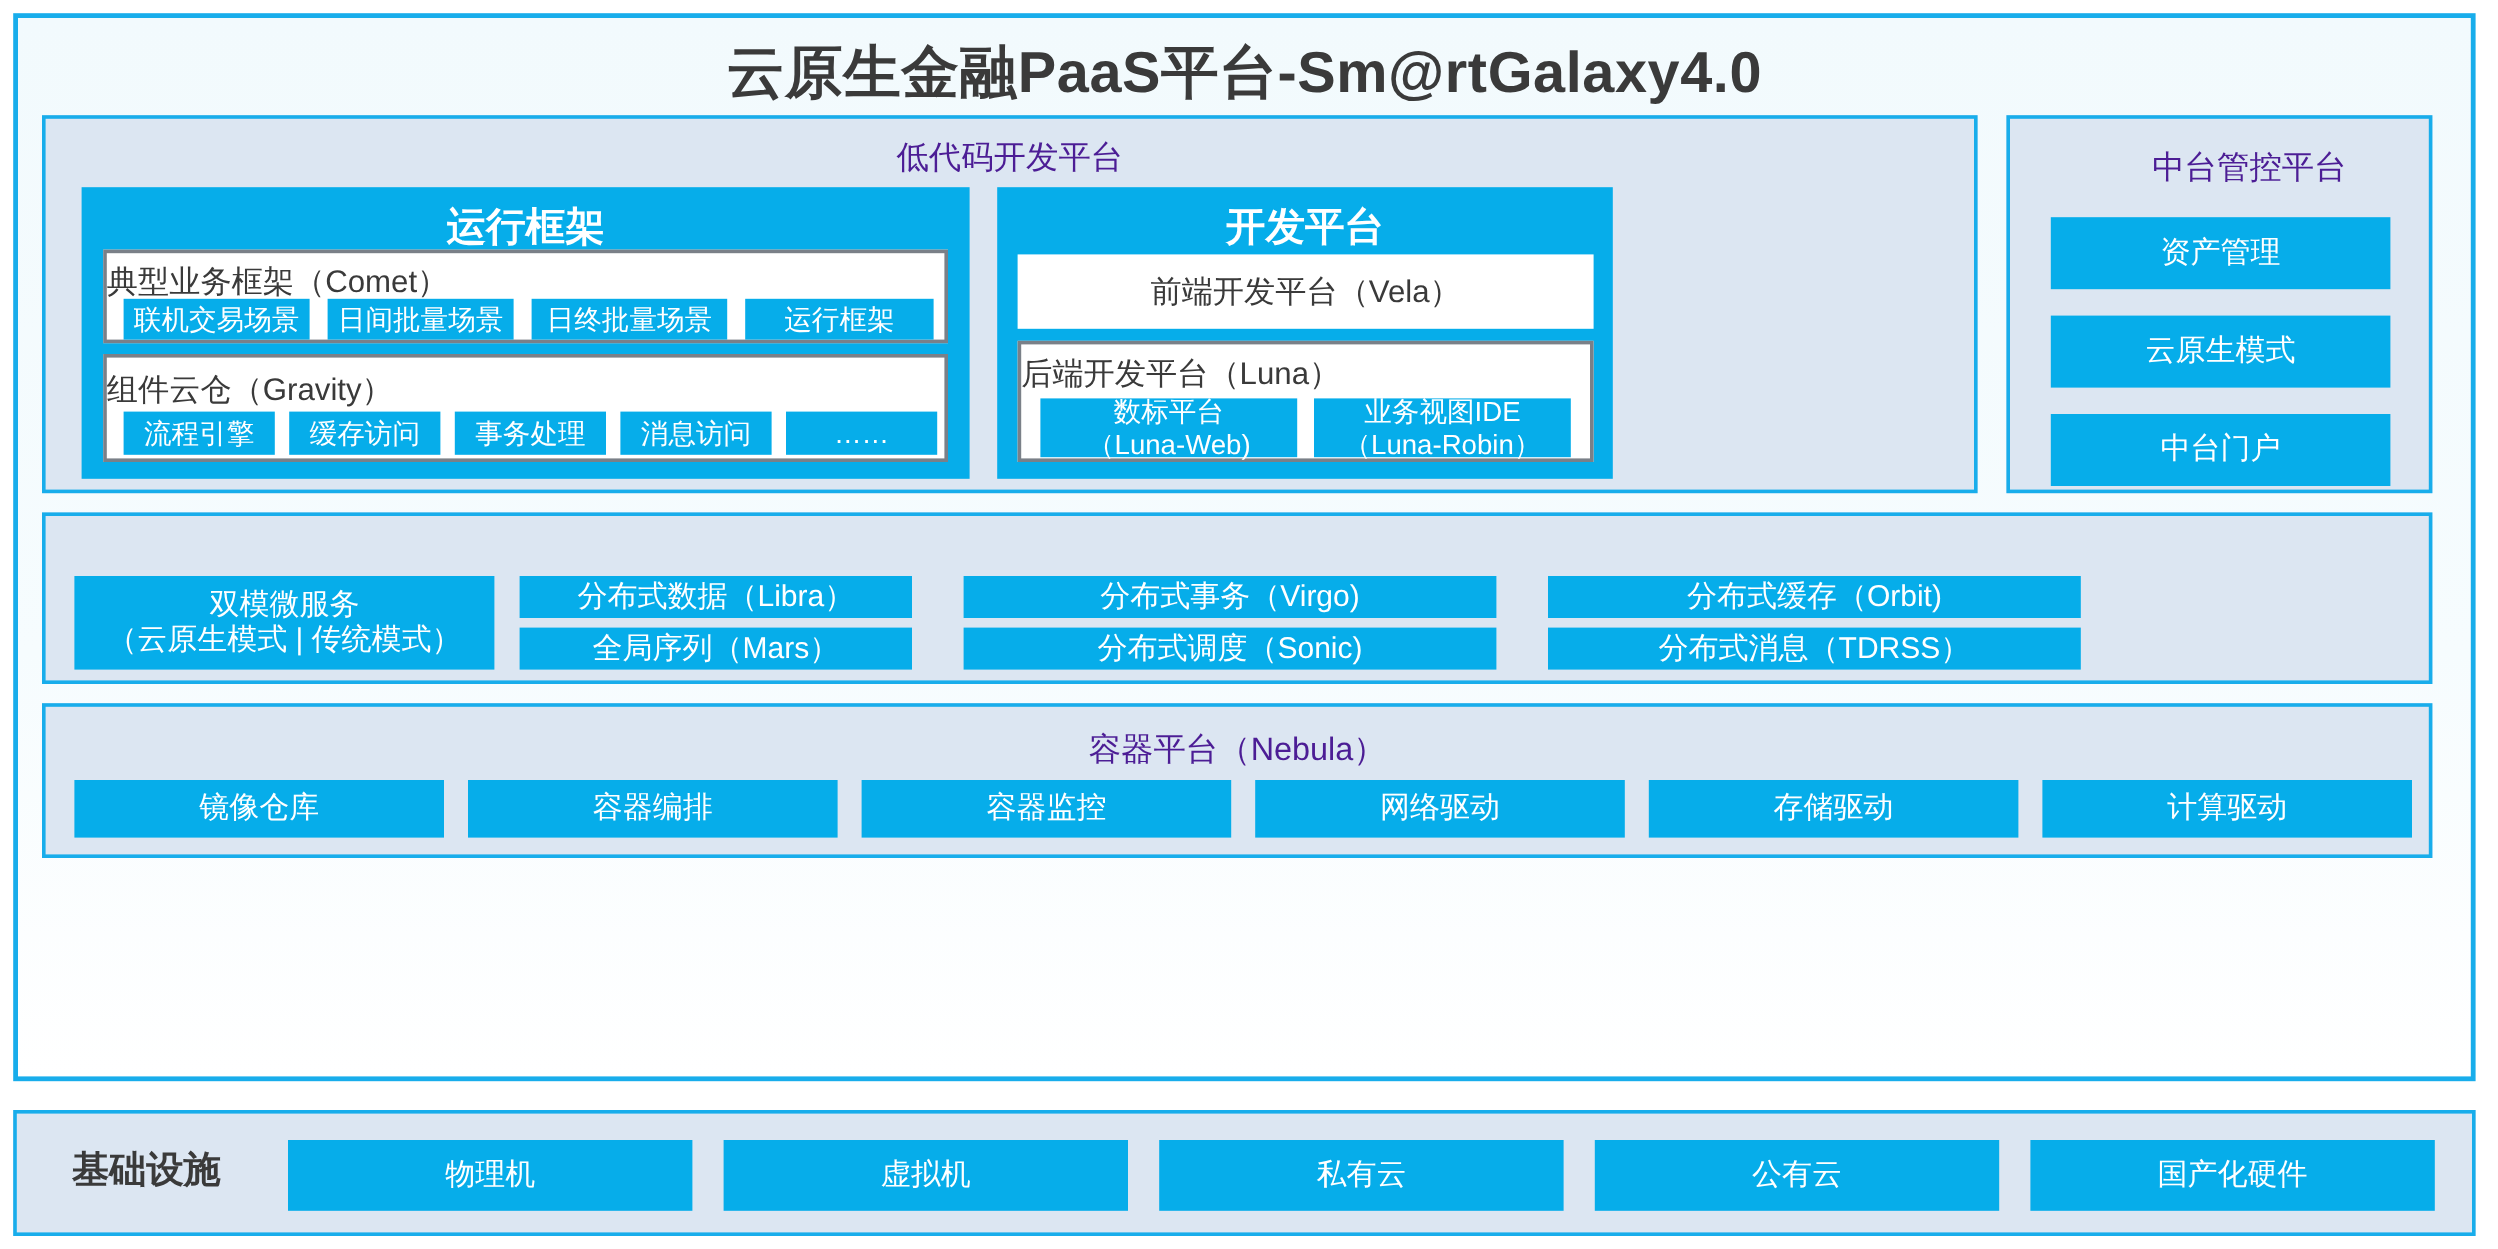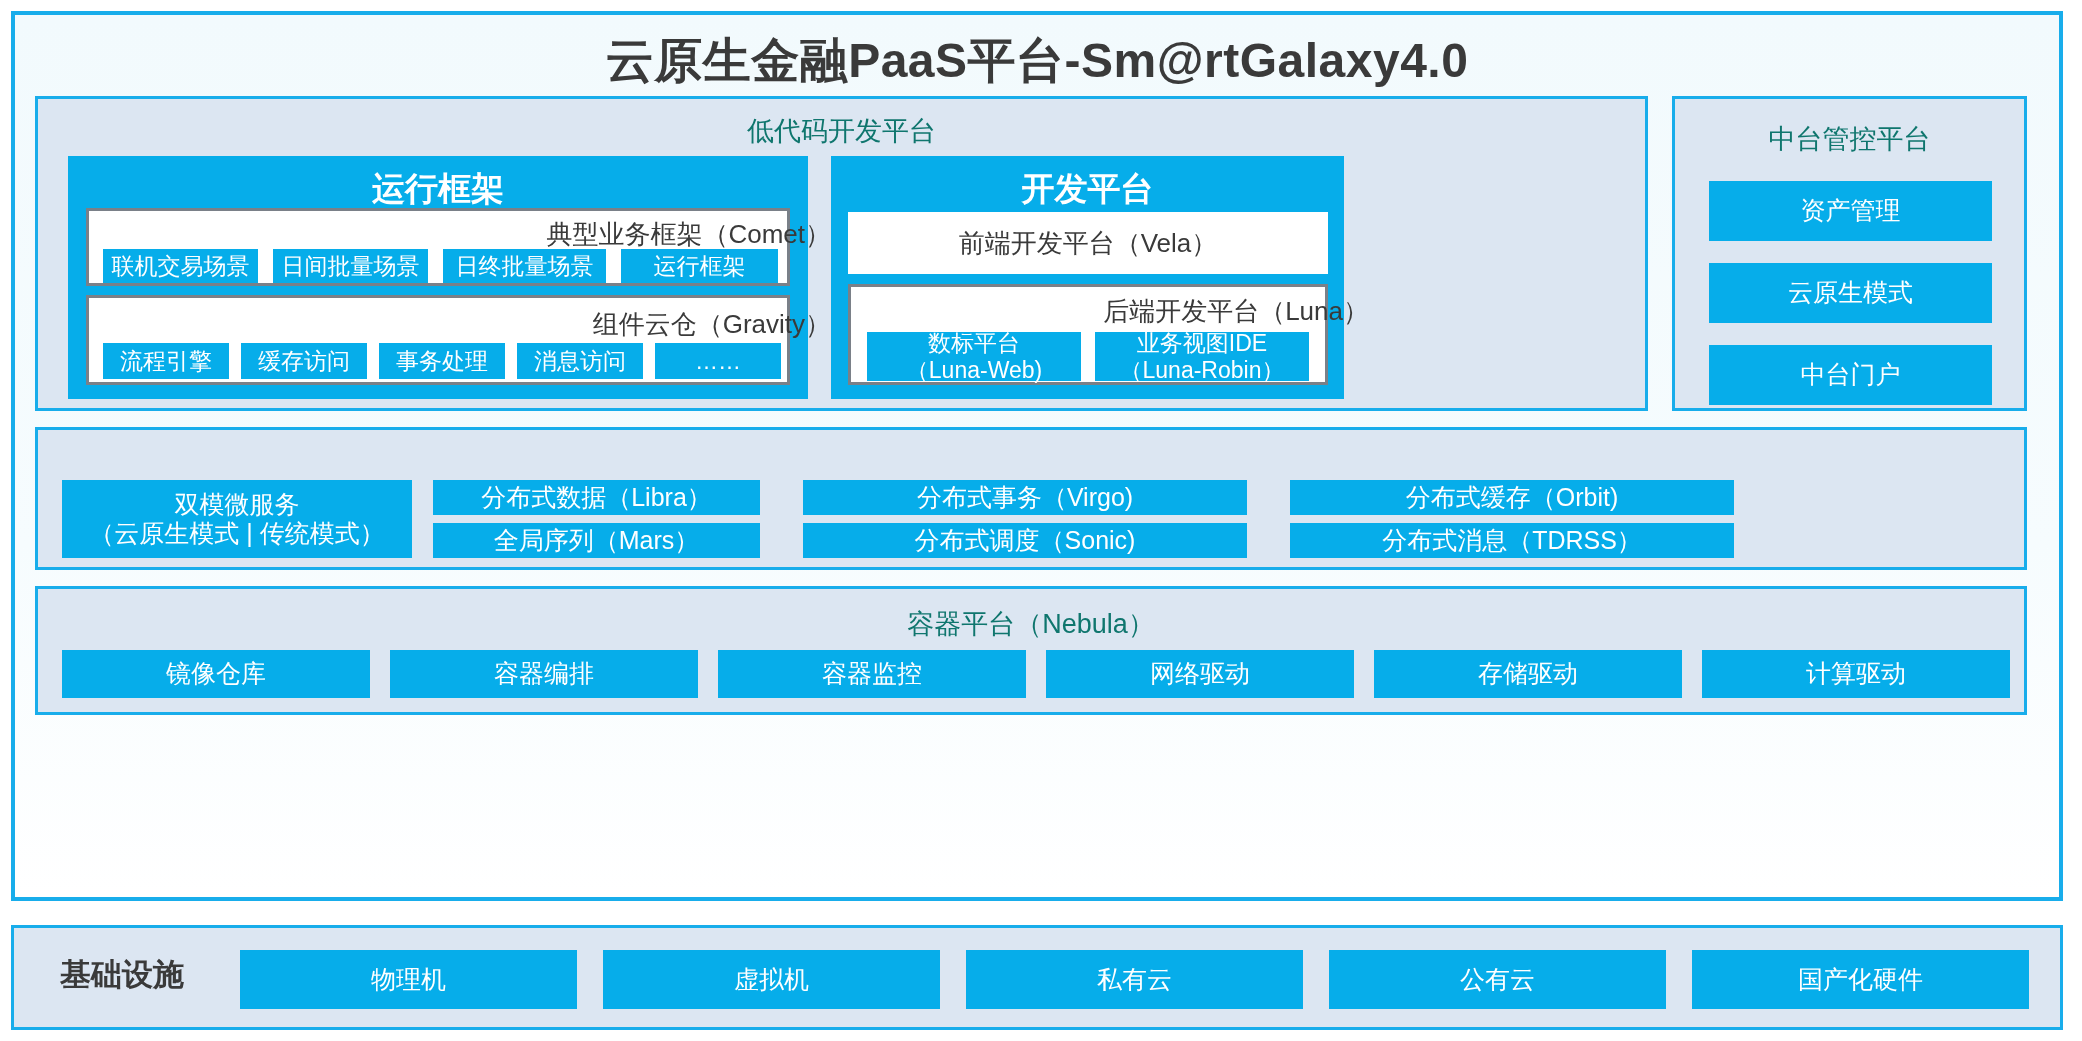--- a/index.html
+++ b/index.html
@@ -30,21 +30,21 @@
 
   
   .panel{
     position:absolute;box-sizing:border-box;
     border:3px solid #18ADEB;
     background:#DCE6F2;
   }
   .panel-title{
     position:absolute;left:0;top:0;width:100%;
     text-align:center;
-    font-size:27px;color:#0f766e;
+    font-size:27px;color:#4c1d95;
     white-space:nowrap;
   }
 
   
   .blue{
     position:absolute;box-sizing:border-box;
     background:#06ADEA;
     color:#FFFFFF;
     display:flex;align-items:center;justify-content:center;
     text-align:center;
@@ -59,25 +59,24 @@
 
   
   .whitecard{
     position:absolute;box-sizing:border-box;
     background:#FFFFFF;
     border:3px solid #7A8088;
     color:#3A3A3A;
   }
   .whitecard.noborder{border:none;}
   .card-title{
-    position:absolute;left:12px;top:0;width:100%;
-    text-align:right;
+    position:absolute;left:0;top:0;width:100%;
+    text-align:left;
     font-size:26px;color:#3A3A3A;
     white-space:nowrap;
-    padding-left:32px;
   }
 
   .chip{
     position:absolute;box-sizing:border-box;
     background:#06ADEA;color:#FFFFFF;
     display:flex;align-items:center;justify-content:center;
     text-align:center;font-size:23px;line-height:1.15;
     white-space:pre-line;
   }
 
@@ -141,21 +140,21 @@
       <div class="whitecard" style="left:810px;top:185px;width:480px;height:101px;">
         <div class="card-title" style="top:7px;">后端开发平台（Luna）</div>
         <div class="chip" style="left:16px;top:45px;width:214px;height:49px;">数标平台
 （Luna-Web)</div>
         <div class="chip" style="left:244px;top:45px;width:214px;height:49px;">业务视图IDE
 （Luna-Robin）</div>
       </div>
     </div>
 
     <div class="panel" style="left:1657px;top:81px;width:355px;height:315px;">
-      <div class="panel-title" style="top:22px;">中台管控平台</div>
+      <div class="panel-title" style="top:22px;padding-left:25px;">中台管控平台</div>
       <div class="blue" style="left:34px;top:82px;width:283px;height:60px;">资产管理</div>
       <div class="blue" style="left:34px;top:164px;width:283px;height:60px;">云原生模式</div>
       <div class="blue" style="left:34px;top:246px;width:283px;height:60px;">中台门户</div>
     </div>
 
     <div class="panel" style="left:20px;top:412px;width:1992px;height:143px;">
       <div class="panel-title" style="top:12px;margin-top:36px;">分布式技术底座</div>
 
       <div class="blue" style="left:24px;top:50px;width:350px;height:78px;">双模微服务
 （云原生模式 | 传统模式）</div>

